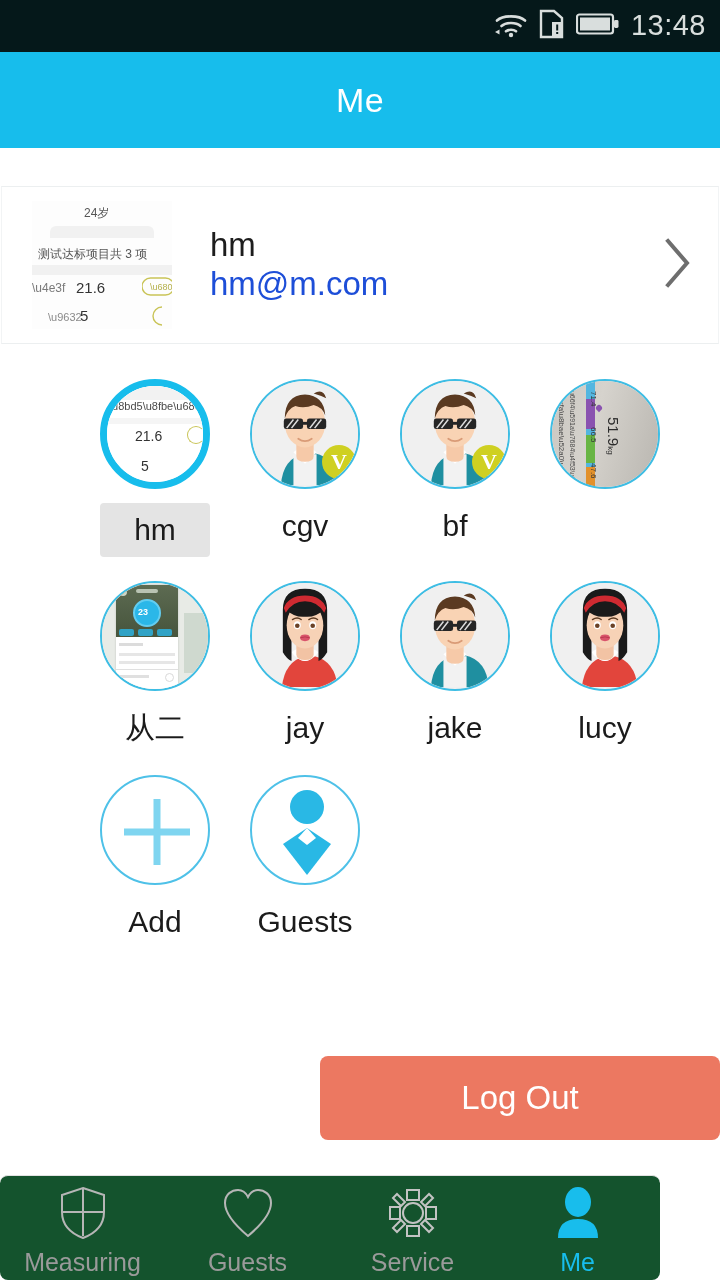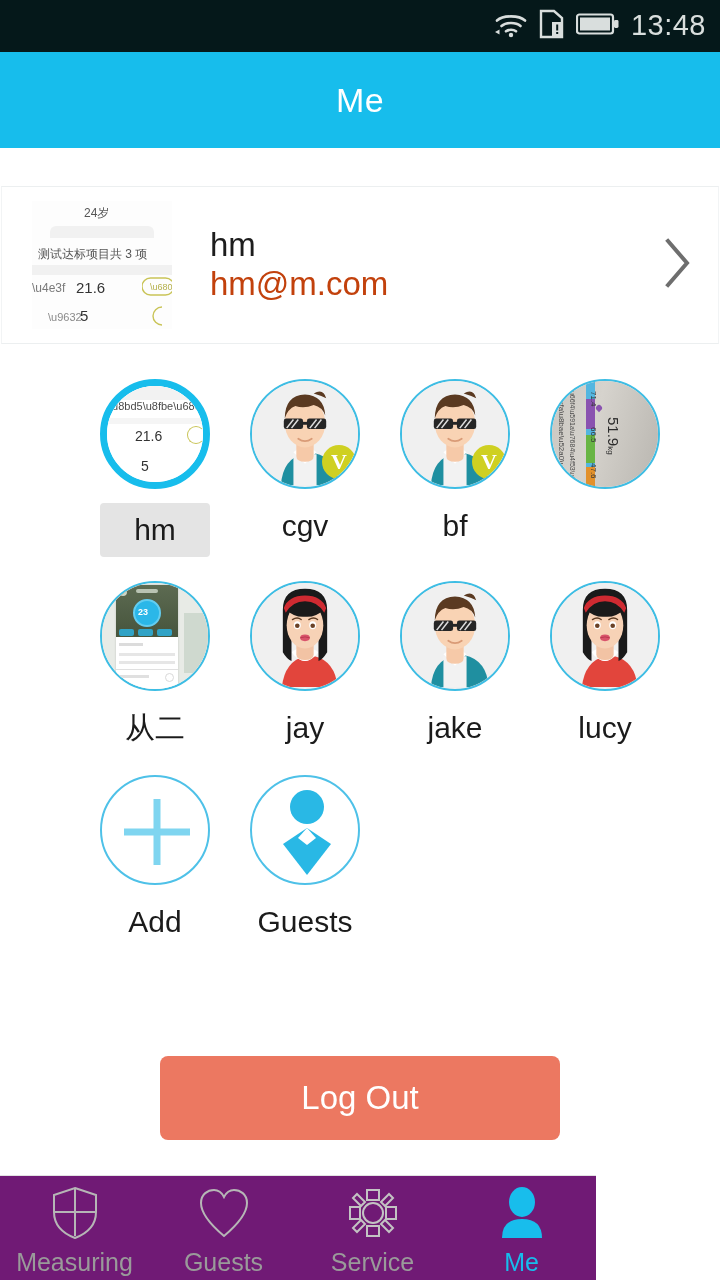--- a/index.html
+++ b/index.html
@@ -52,21 +52,21 @@
   }
   .thumb-inner{
     position:absolute; inset:0;
     background:#fdfdfd;
     font-size:11px; color:#4a4a4a;
   }
   .thumb-line{ position:absolute; white-space:nowrap; }
   .thumb-band{ position:absolute; background:#f1f1f1; }
   .profile-text{ margin-left:26px; flex:1 1 auto; }
   .profile-name{ font-size:33px; color:#1d1d1d; line-height:1.18; }
-  .profile-mail{ font-size:33px; color:#c2410c; line-height:1.18; }
+  .profile-mail{ font-size:33px; color:#1d4ed8; line-height:1.18; }
   .chev{ margin-right:26px; flex:0 0 auto; }
 
   
   .grid{
     margin-top:35px;
     display:flex; flex-wrap:wrap;
     padding-left:20px; padding-right:20px;
   }
   .cell{
     width:150px; margin-right:0;
@@ -96,34 +96,35 @@
     background:#cfd021;
     display:flex; align-items:center; justify-content:center;
     color:#ffffff; font-size:22px; font-weight:700;
     font-family:"Liberation Serif",serif;
   }
 
   
   .ph{ position:absolute; inset:0; }
 
   
-  .logout-wrap{ position:absolute; left:0; right:0; top:1056px; display:flex; justify-content:center;}
+  .logout-wrap{ position:absolute; left:0; right:0; top:1056px; display:flex; justify-content:flex-end;}
   .logout{
     width:400px; height:84px; border-radius:8px;
     background:#ec7861; color:#ffffff;
     font-size:33px; border:none; cursor:pointer;
     display:flex; align-items:center; justify-content:center;
     font-family:"Liberation Sans",sans-serif;
   }
 
   
   .tabbar{
-    position:absolute; bottom:0; left:0; width:596px; height:105px;
-    background:#701a75; border-top:1px solid #e2e2e2;
+    position:absolute; bottom:0; left:0; width:660px; height:105px;
+    background:#14532d; border-top:1px solid #e2e2e2;
     display:flex;
+    border-radius:8px;
   }
   .tab{
     flex:1 1 0; display:flex; flex-direction:column;
     align-items:center; justify-content:center; gap:6px;
     padding-top:4px;
   }
   .tab-label{ font-size:25px; color:#9a9a9a; line-height:1; }
   .tab.active .tab-label{ color:#17bdec; }
 </style>
 </head>

